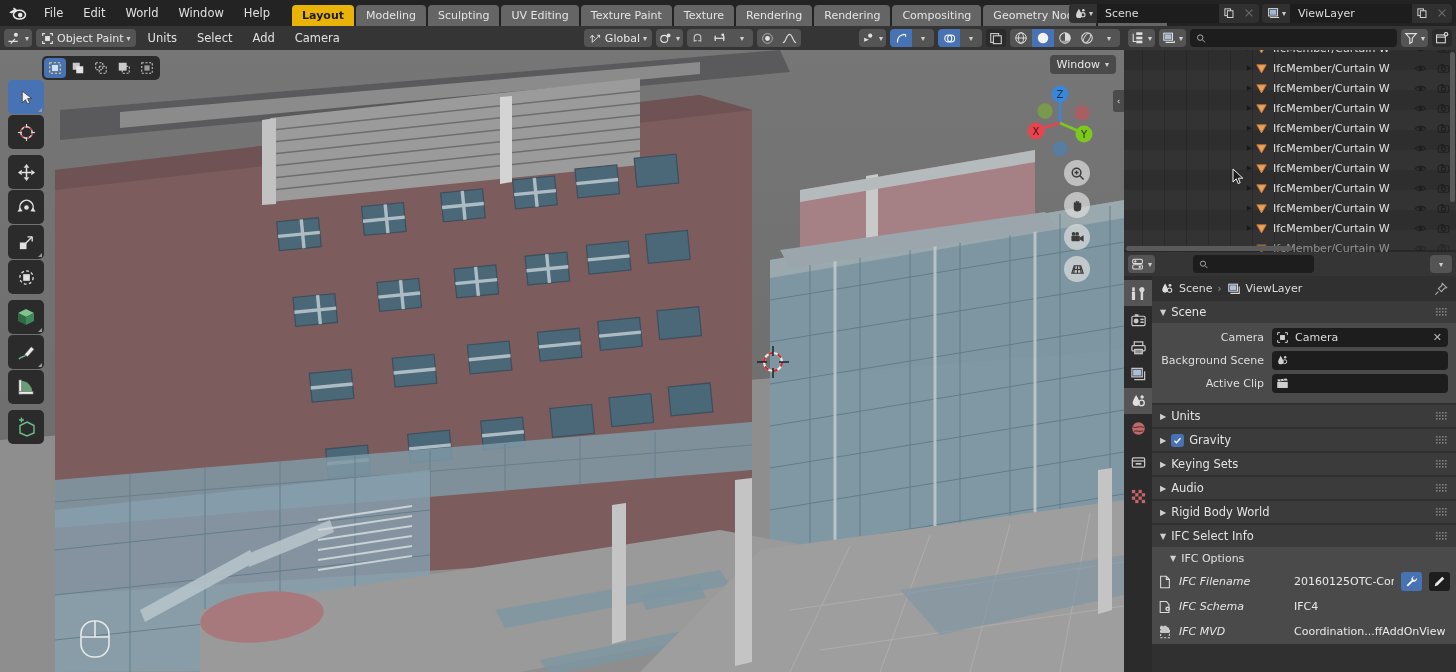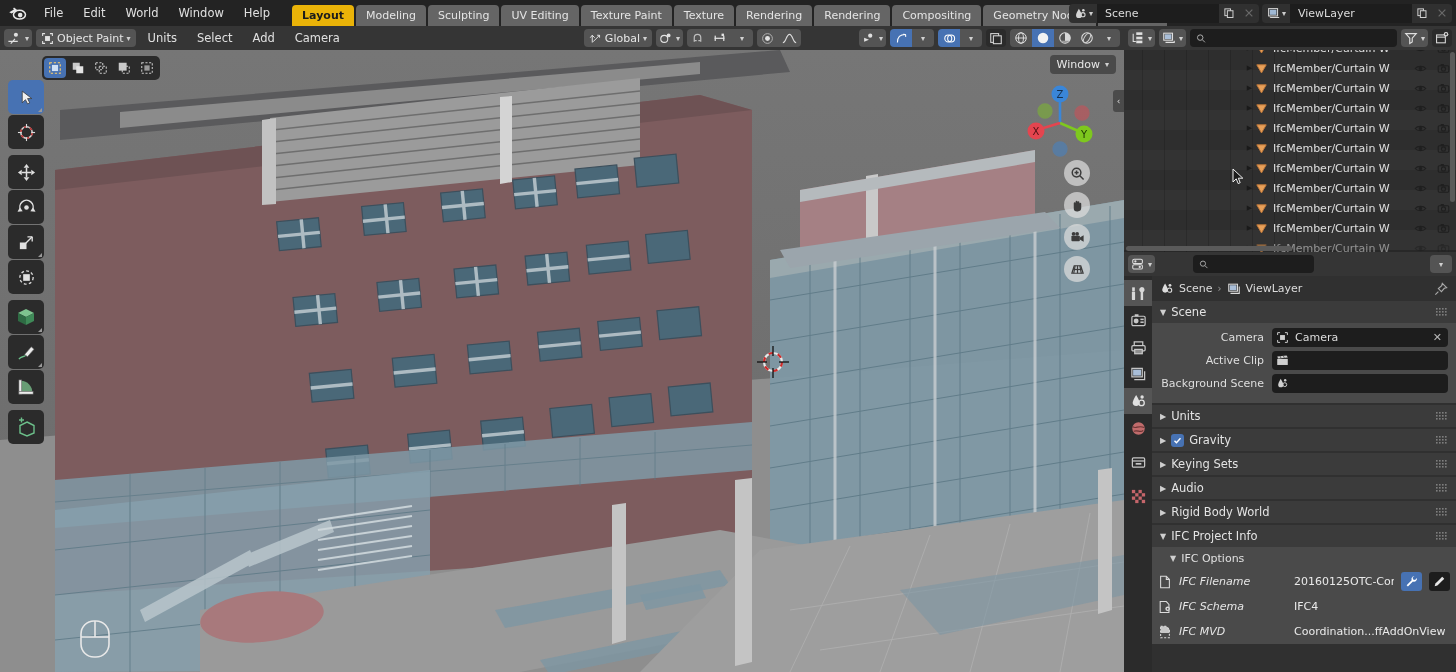--- a/index.html
+++ b/index.html
@@ -1436,44 +1436,44 @@
                   <g fill="none" stroke="#cfcfcf" stroke-width="1.2">
                       <path d="M2 5 V2 h3 M11 2 h3 v3 M14 11 v3 h-3 M5 14 H2 v-3"></path>
                     </g>
                   <rect x="5" y="5" width="6" height="6" fill="#cfcfcf"></rect>
                   </svg>
                 <span>Camera</span>
                 <span class="x">✕</span>
               </div>
             </div>
             <div class="prow">
+              <div class="lbl">Background Scene</div>
+              <div class="pfield">
+                <svg width="13" height="13" viewBox="0 0 16 16">
+                  <g fill="#cfcfcf">
+                      <path d="M5.8 2 C3.9 5.4 2.7 7.7 2.7 9.4 a3.2 3.2 0 006.4 0 C9.1 7.7 7.7 5.4 5.8 2z"></path>
+                  <circle cx="11.3" cy="4" r="1.5"></circle>
+                    </g>
+                  <circle cx="10.8" cy="9.4" r="2.4" fill="none" stroke="#cfcfcf" stroke-width="1.2"></circle>
+                  </svg>
+                <span></span>
+              </div>
+            </div>
+            <div class="prow">
               <div class="lbl">Active Clip</div>
               <div class="pfield">
                 <svg width="13" height="13" viewBox="0 0 16 16">
                   <g fill="#cfcfcf">
                       <path d="M1.5 6 h13 v7.5 h-13 z"></path>
                       <path d="M1.5 3 L13 1.8 L14.5 4.3 L2.6 5.6 Z"></path>
                     </g>
                   <g stroke="#4a4a4a" stroke-width="1">
                       <line x1="5" y1="2.6" x2="6.2" y2="5.2"></line>
                       <line x1="9" y1="2.2" x2="10.2" y2="4.8"></line>
                     </g>
-                  </svg>
-                <span></span>
-              </div>
-            </div>
-            <div class="prow">
-              <div class="lbl">Background Scene</div>
-              <div class="pfield">
-                <svg width="13" height="13" viewBox="0 0 16 16">
-                  <g fill="#cfcfcf">
-                      <path d="M5.8 2 C3.9 5.4 2.7 7.7 2.7 9.4 a3.2 3.2 0 006.4 0 C9.1 7.7 7.7 5.4 5.8 2z"></path>
-                  <circle cx="11.3" cy="4" r="1.5"></circle>
-                    </g>
-                  <circle cx="10.8" cy="9.4" r="2.4" fill="none" stroke="#cfcfcf" stroke-width="1.2"></circle>
                   </svg>
                 <span></span>
               </div>
             </div>
           </div>
         </div>
 
         <div class="panel closed">
           <div class="panel-head">
             <span class="tri">▶</span>
@@ -1586,21 +1586,21 @@
                   <rect x="6" y="6" width="1.6" height="1.6"></rect>
                   <rect x="9" y="6" width="1.6" height="1.6"></rect>
                 </g>
               </svg>
           </div>
         </div>
 
         <div class="panel">
           <div class="panel-head">
             <span class="tri">▼</span>
-            <span>IFC Project Info</span>
+            <span>IFC Select Info</span>
             <svg class="grip" viewBox="0 0 12 8">
                 <g fill="#cfcfcf">
               <rect x="0" y="0" width="1.6" height="1.6"></rect>
                   <rect x="3" y="0" width="1.6" height="1.6"></rect>
                   <rect x="6" y="0" width="1.6" height="1.6"></rect>
                   <rect x="9" y="0" width="1.6" height="1.6"></rect>
               <rect x="0" y="3" width="1.6" height="1.6"></rect>
                   <rect x="3" y="3" width="1.6" height="1.6"></rect>
                   <rect x="6" y="3" width="1.6" height="1.6"></rect>
                   <rect x="9" y="3" width="1.6" height="1.6"></rect>

